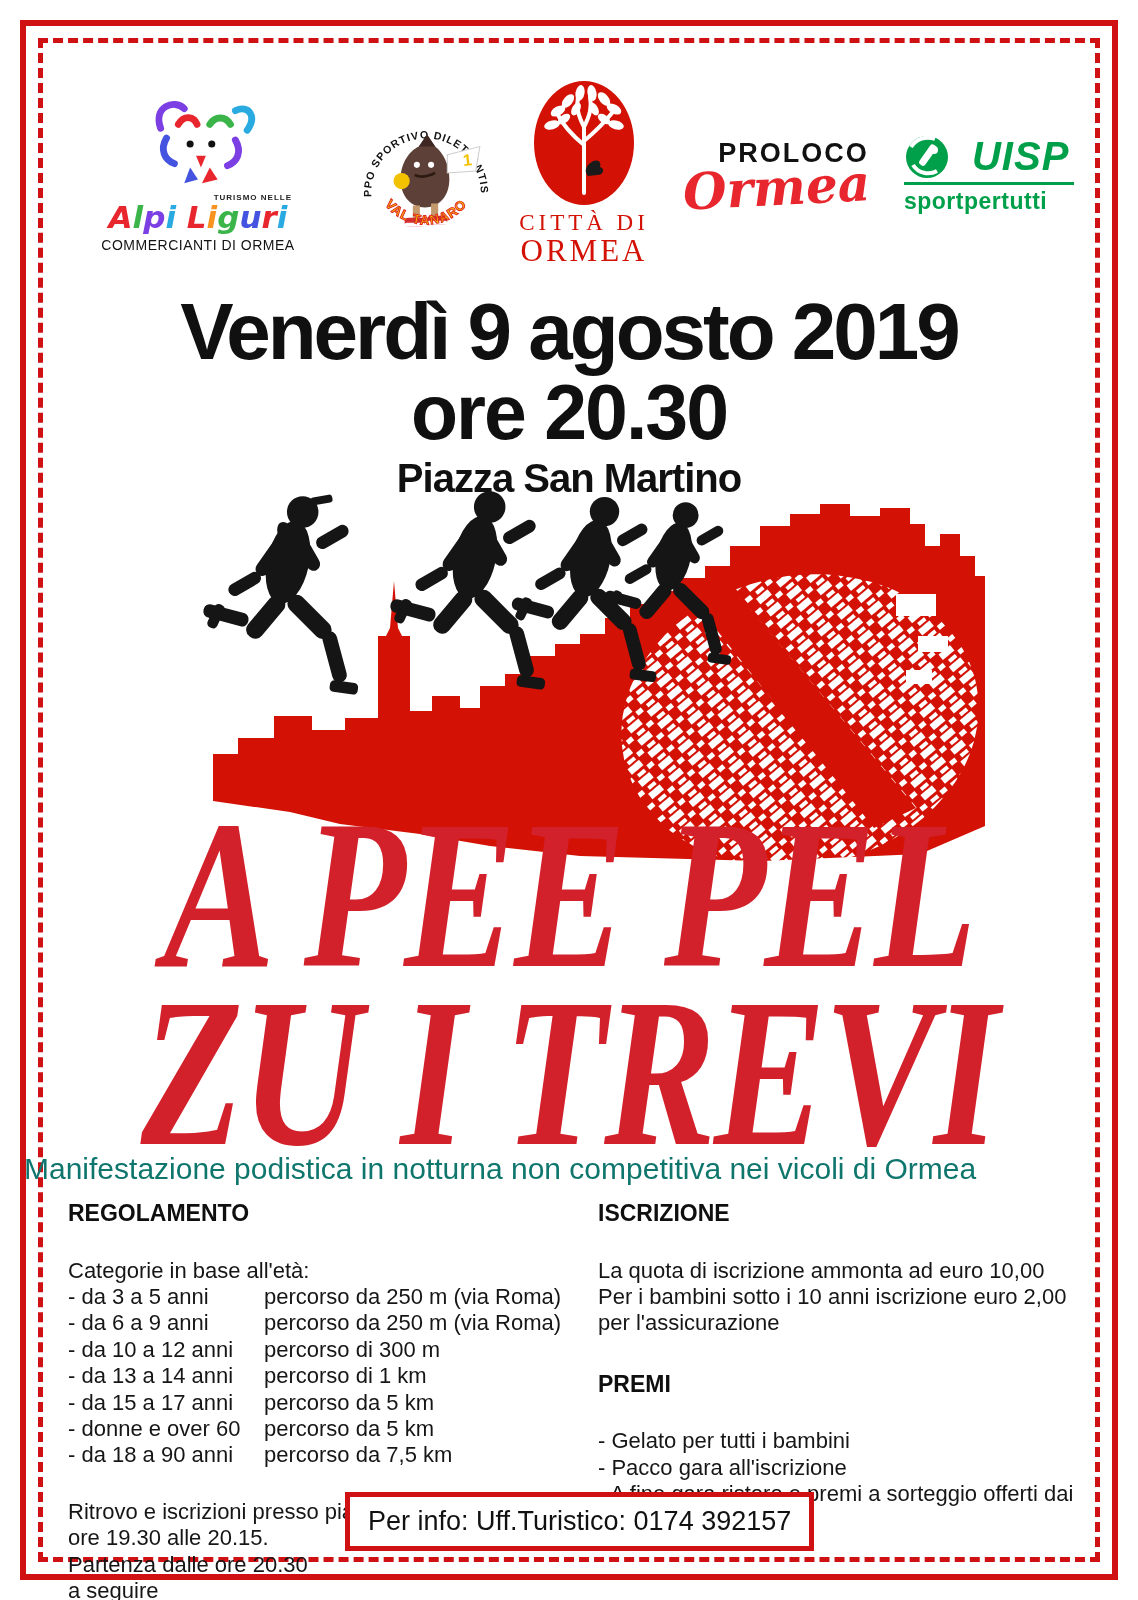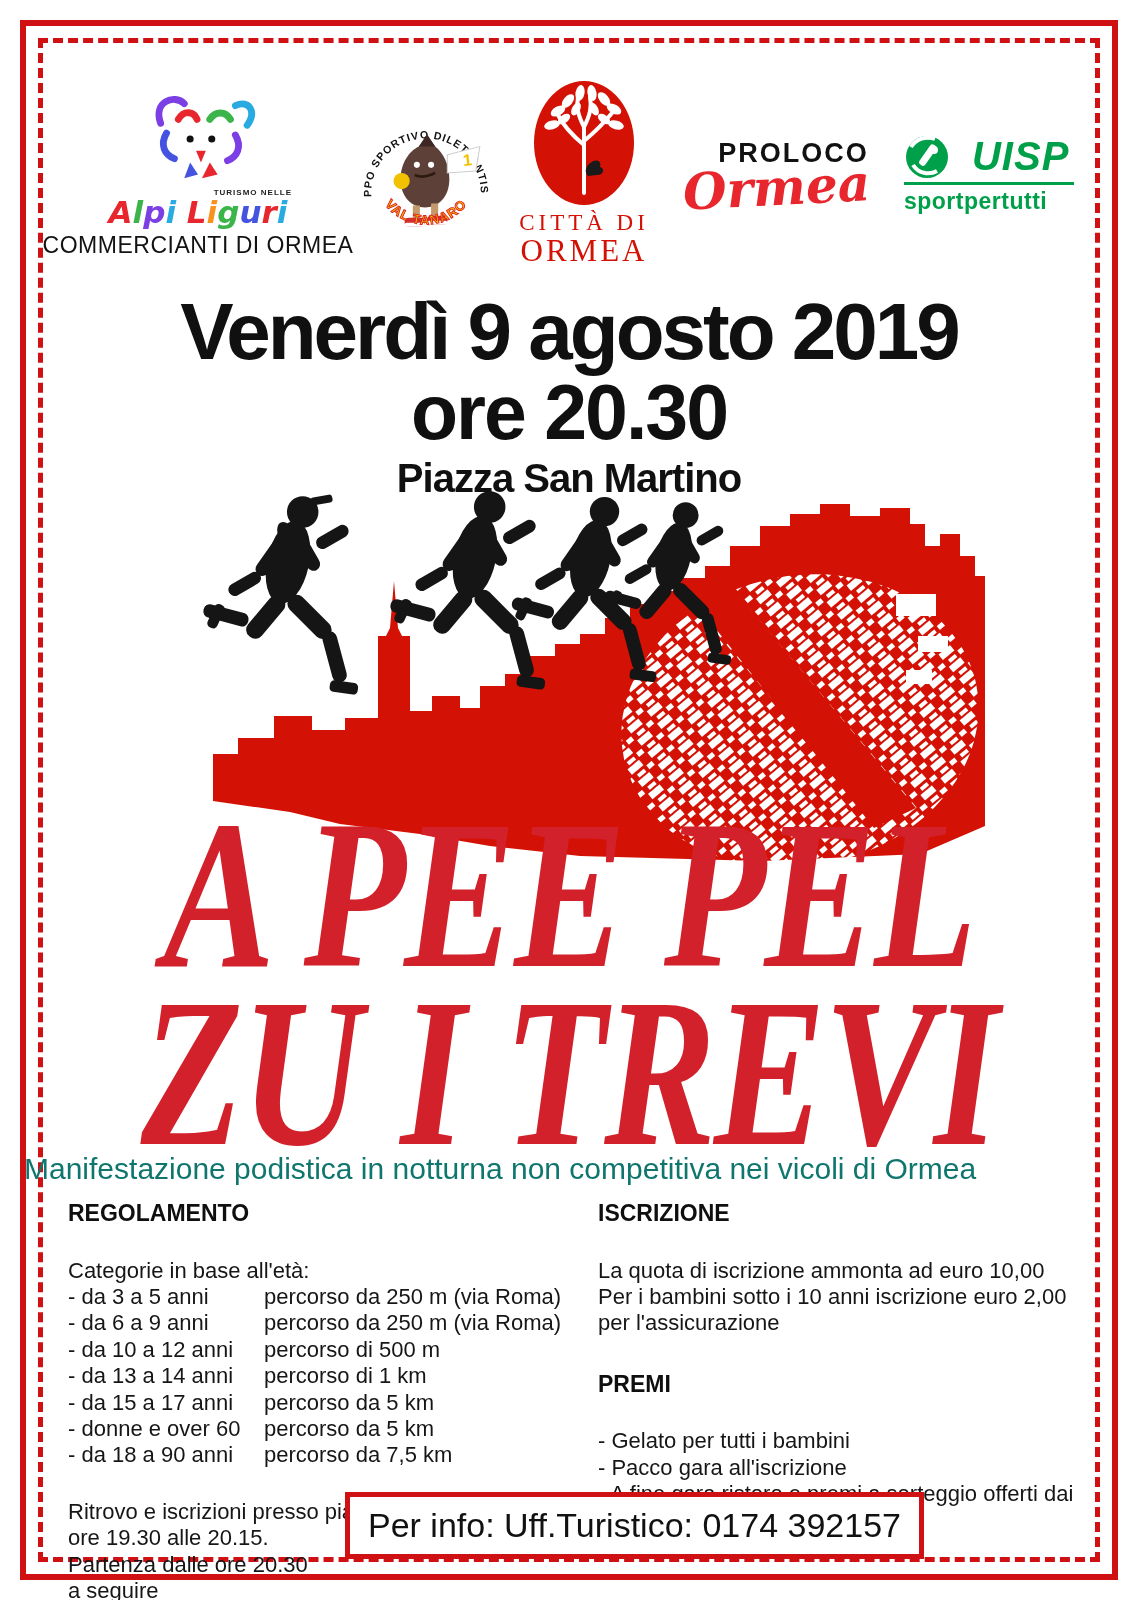--- a/index.html
+++ b/index.html
@@ -8,21 +8,21 @@
   
   .frame-solid{position:absolute;inset:20px;border:6px solid var(--red);pointer-events:none;}
   .frame-dashed{position:absolute;inset:38px;border:5px dashed var(--red);pointer-events:none;}
   
   .logo-row{position:absolute;top:76px;left:64px;right:64px;height:196px;display:flex;
             align-items:center;justify-content:space-between;}
   .logo{display:flex;flex-direction:column;align-items:center;}
   .alpi{width:268px;}
   .alpi-small{font-size:8px;letter-spacing:1px;color:#222;align-self:flex-end;margin-right:40px;font-weight:700;}
   .alpi-word{font-family:"DejaVu Sans",sans-serif;font-style:italic;font-weight:700;font-size:31px;line-height:1;}
-  .alpi-sub{font-size:23px;color:#131313;margin-top:4px;letter-spacing:.5px;white-space:nowrap;}
+  .alpi-sub{font-size:14px;color:#131313;margin-top:4px;letter-spacing:.5px;white-space:nowrap;}
   .citta-text{font-family:"Liberation Serif",serif;color:var(--graphic-red);text-align:center;line-height:1.05;}
   .citta-l1{font-size:23px;letter-spacing:4px;}
   .citta-l2{font-size:31px;letter-spacing:3px;}
   .proloco{width:200px;}
   .proloco-top{font-size:27px;font-weight:700;letter-spacing:2px;color:#111;margin-left:34px;}
   .proloco-script{font-family:"DejaVu Serif",serif;font-style:italic;font-weight:700;font-size:50px;
                   color:var(--logo-red);line-height:.9;transform:rotate(-3deg);margin-top:-4px;}
   .uisp{width:170px;align-items:flex-start;}
   .uisp-top{display:flex;align-items:center;gap:22px;}
   .uisp-name{font-size:40px;font-weight:700;color:var(--green);letter-spacing:1px;font-style:italic;}
@@ -50,21 +50,21 @@
   .col-right{left:598px;width:486px;}
   .sec-head{font-size:23px;font-weight:700;margin-bottom:30px;color:#0f0f0f;}
   .cat-row{display:flex;}
   .cat-eta{width:196px;flex:none;}
   .ritrovo{margin-top:30px;}
   .premi-head{margin-top:34px;}
   .premi-item{}
   .iscr-body{white-space:pre-line;}
   
   .info-box{position:absolute;left:345px;top:1492px;border:5px solid var(--red);
-            padding:9px 18px;font-size:34px;color:#111;background:#fff;white-space:nowrap;}
+            padding:9px 18px;font-size:27px;color:#111;background:#fff;white-space:nowrap;}
 </style>
 </head>
 <body>
 
 <div id="poster">
 
   <div class="frame-solid"></div>
   <div class="frame-dashed"></div>
 
   <div class="logo-row">
@@ -239,21 +239,21 @@
     <div class="cat-row">
       <span class="cat-eta">- da 3 a 5 anni</span>
       <span>percorso da 250 m (via Roma)</span>
     </div>
     <div class="cat-row">
       <span class="cat-eta">- da 6 a 9 anni</span>
       <span>percorso da 250 m (via Roma)</span>
     </div>
     <div class="cat-row">
       <span class="cat-eta">- da 10 a 12 anni</span>
-      <span>percorso di 500 m</span>
+      <span>percorso di 300 m</span>
     </div>
     <div class="cat-row">
       <span class="cat-eta">- da 13 a 14 anni</span>
       <span>percorso di 1 km</span>
     </div>
     <div class="cat-row">
       <span class="cat-eta">- da 15 a 17 anni</span>
       <span>percorso da 5 km</span>
     </div>
     <div class="cat-row">

